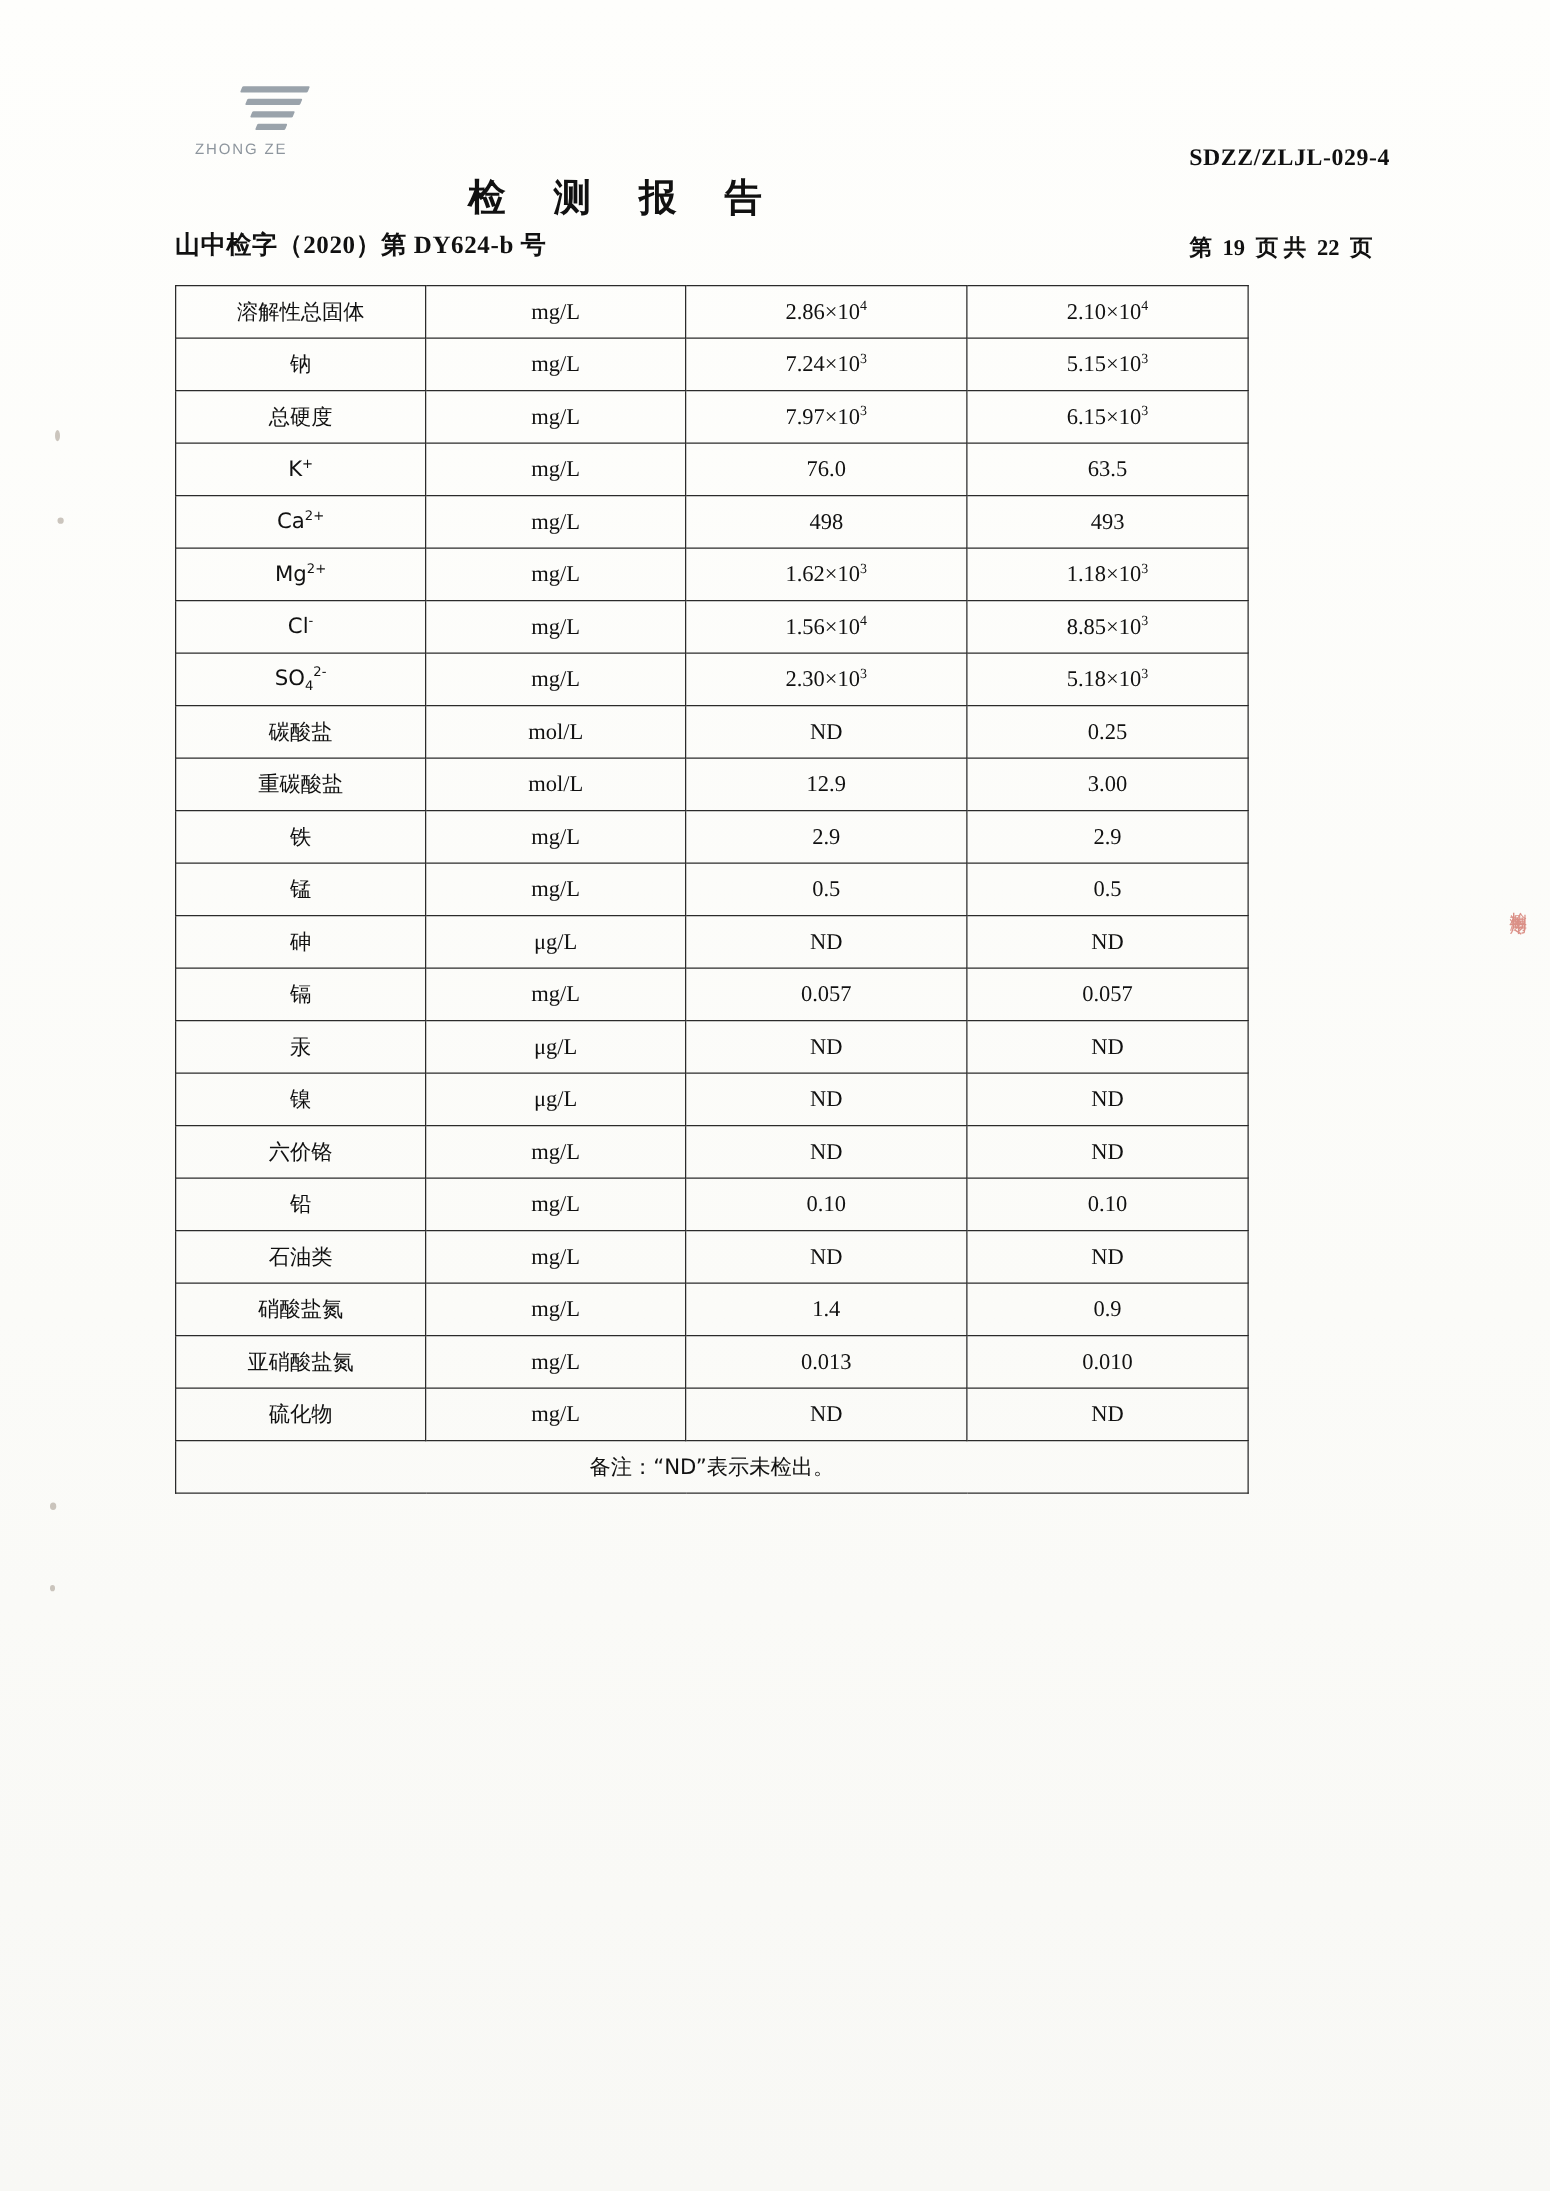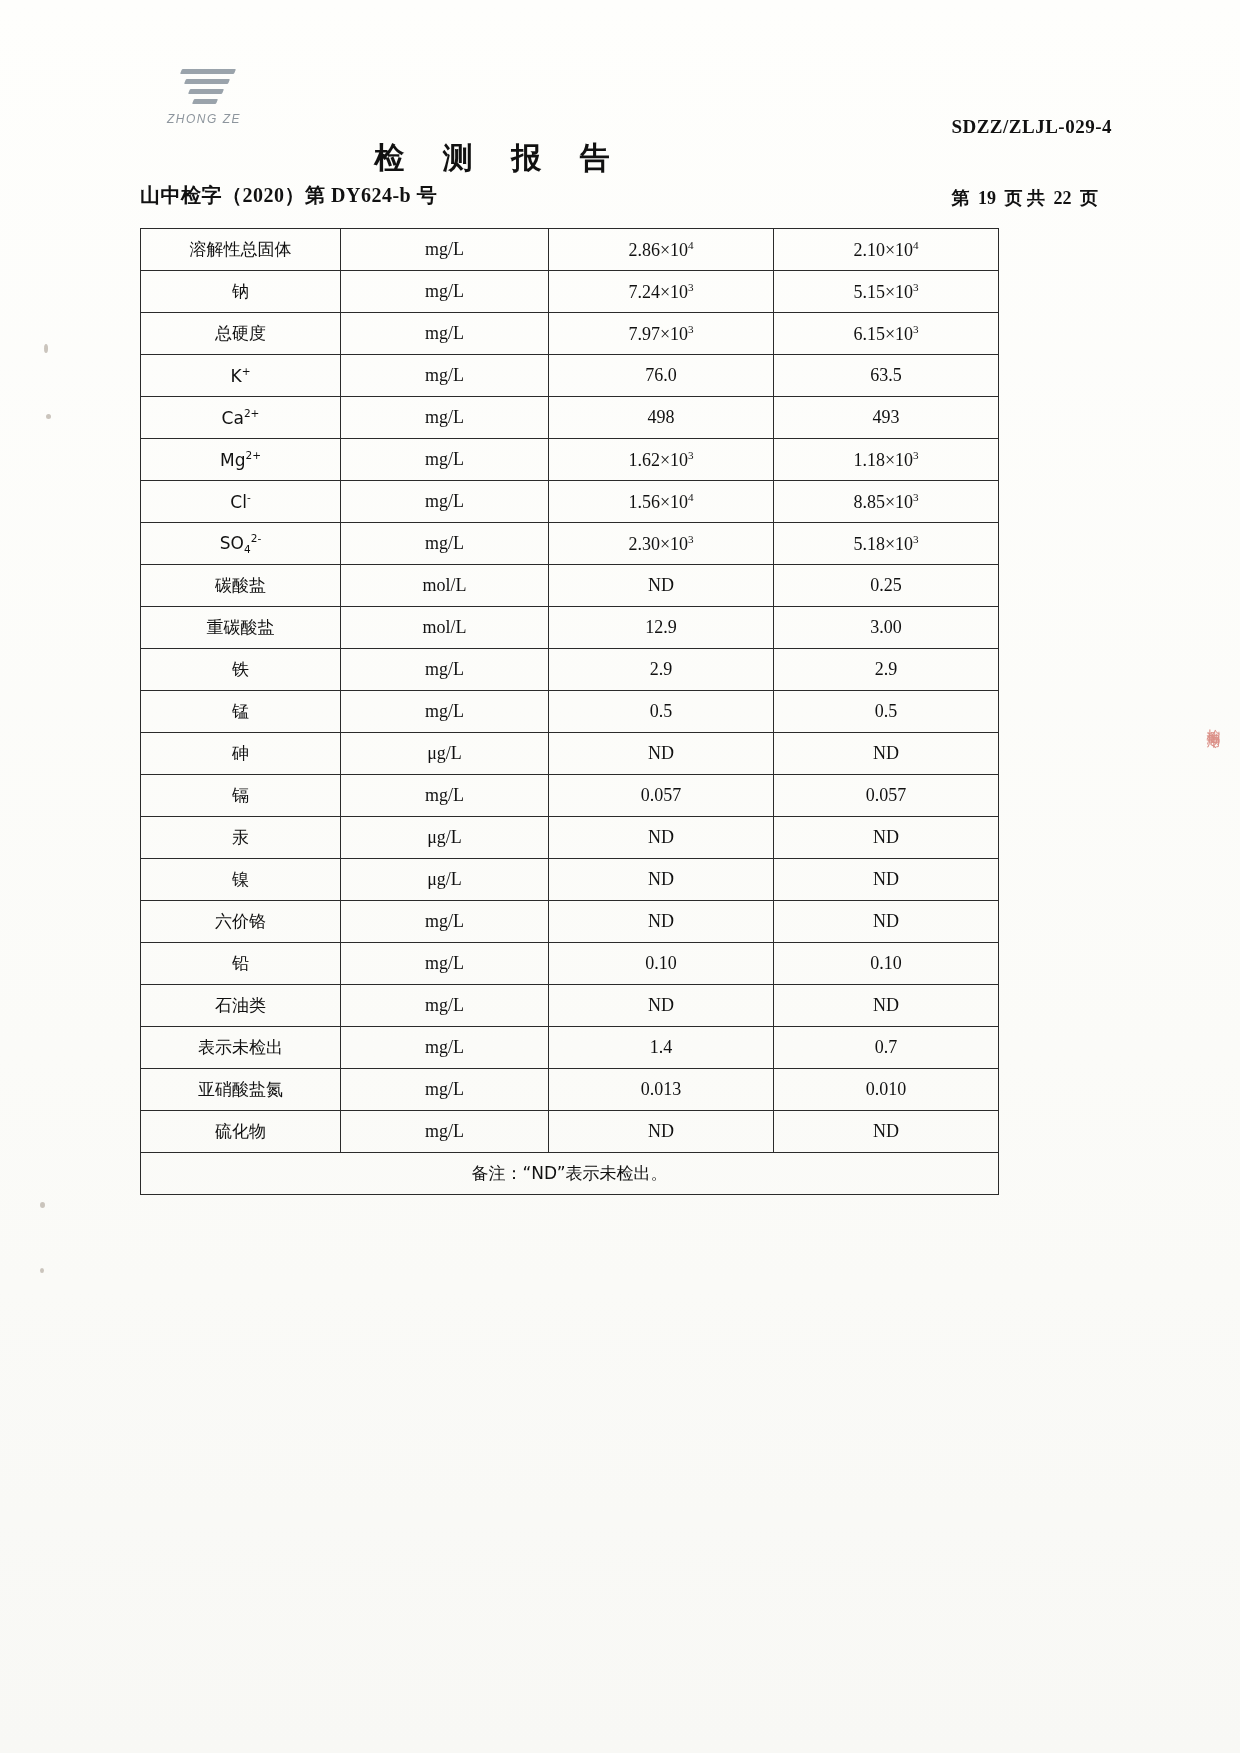--- a/index.html
+++ b/index.html
@@ -20,25 +20,23 @@
     position: absolute;
     left: 0; top: 0;
     width: 1240px;
     height: 1753px;
     background: linear-gradient(180deg, #fefefc 0%, #fbfbf8 60%, #f8f8f5 100%);
   }
 
   
   .logo-block {
     position: absolute;
-    left: 144px;
+    left: 156px;
     top: 66px;
     width: 120px;
-    text-align: center;
-    font-style: italic;
   }
   .logo-mark {
     width: 62px;
     height: 42px;
     margin: 0 auto;
     position: relative;
   }
   .logo-mark .bar {
     position: absolute;
     height: 5px;
@@ -308,24 +306,24 @@
             <td class="num">0.10</td>
             <td class="num">0.10</td>
           </tr>
           <tr>
             <td>石油类</td>
             <td class="num">mg/L</td>
             <td class="num">ND</td>
             <td class="num">ND</td>
           </tr>
           <tr>
-            <td>表示未检出</td>
+            <td>硝酸盐氮</td>
             <td class="num">mg/L</td>
             <td class="num">1.4</td>
-            <td class="num">0.7</td>
+            <td class="num">0.9</td>
           </tr>
           <tr>
             <td>亚硝酸盐氮</td>
             <td class="num">mg/L</td>
             <td class="num">0.013</td>
             <td class="num">0.010</td>
           </tr>
           <tr>
             <td>硫化物</td>
             <td class="num">mg/L</td>

